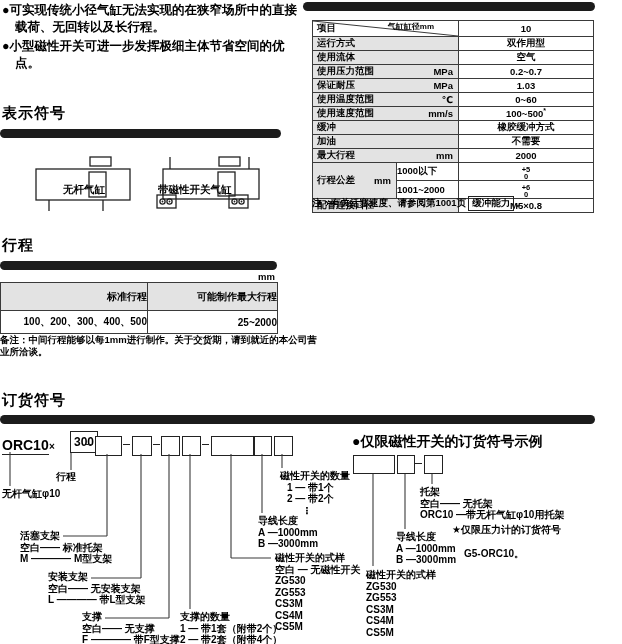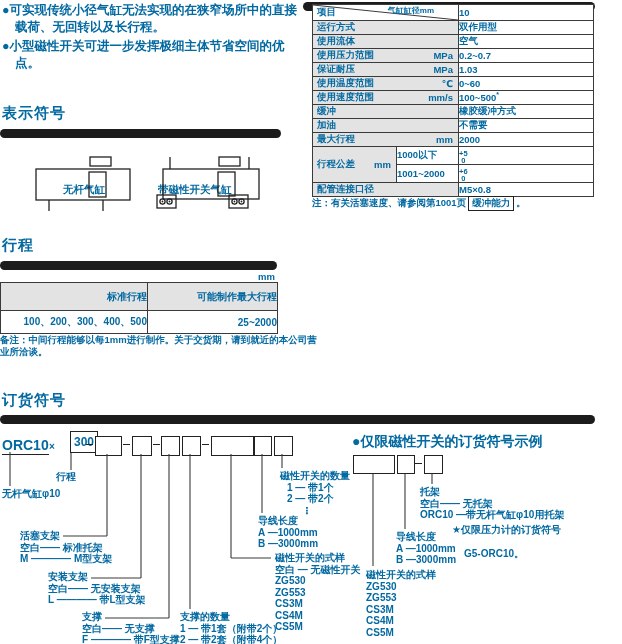--- a/index.html
+++ b/index.html
@@ -1,28 +1,28 @@
 <!DOCTYPE html>
 <html><head>
 <meta charset="utf-8">
 <style>
   html,body{margin:0;padding:0;background:#fff;}
   #page{position:relative;width:622px;height:644px;background:#fff;overflow:hidden;
-        font-family:"Liberation Sans","DejaVu Sans",sans-serif;color:#0369a1;}
+        font-family:"Liberation Sans","DejaVu Sans",sans-serif;color:#000000;}
   .bar{position:absolute;background:#1c1c1c;border-radius:5px;height:9px;}
   .sec-title{position:absolute;font-size:15px;font-weight:bold;letter-spacing:1px;}
   .bullets{position:absolute;left:2px;top:2px;width:302px;font-size:12.5px;font-weight:bold;line-height:17px;}
   .bullets p{margin:0 0 2px 0;padding-left:13px;text-indent:-13px;}
   
-  table.spec{position:absolute;left:312px;top:4px;width:281px;border-collapse:collapse;table-layout:fixed;}
+  table.spec{position:absolute;left:312px;top:20px;width:281px;border-collapse:collapse;table-layout:fixed;}
   table.spec td{border:1px solid #3a3a3a;font-size:9.5px;font-weight:bold;height:13px;padding:0;}
   table.spec{border:1.5px solid #222;}
   td.lcell{background:#e3e3e3;}
   td.lcell .cellflex{display:flex;justify-content:space-between;align-items:center;padding:0 5px 0 4px;}
-  td.vcell{text-align:left;background:#fff;}
+  td.vcell{text-align:center;background:#fff;}
   td.subcell{background:#fff;padding-left:4px;}
   td.diagcell{position:relative;background:#fff;}
   td.diagcell svg{position:absolute;left:0;top:0;width:100%;height:100%;}
   .diag-tl{position:absolute;left:4px;bottom:1px;font-size:9.5px;}
   .diag-br{position:absolute;right:24px;top:0px;font-size:8px;}
   .stack{display:inline-flex;flex-direction:column;align-items:center;font-size:7.5px;line-height:7px;}
   .note{position:absolute;font-size:9.5px;font-weight:bold;white-space:nowrap;}
   .boxed{display:inline-block;border:1px solid #222;padding:0 3px;margin:0 2px;}
   
   table.stroke{position:absolute;left:0px;top:282px;width:277px;border-collapse:collapse;table-layout:fixed;border:1.5px solid #222;}

